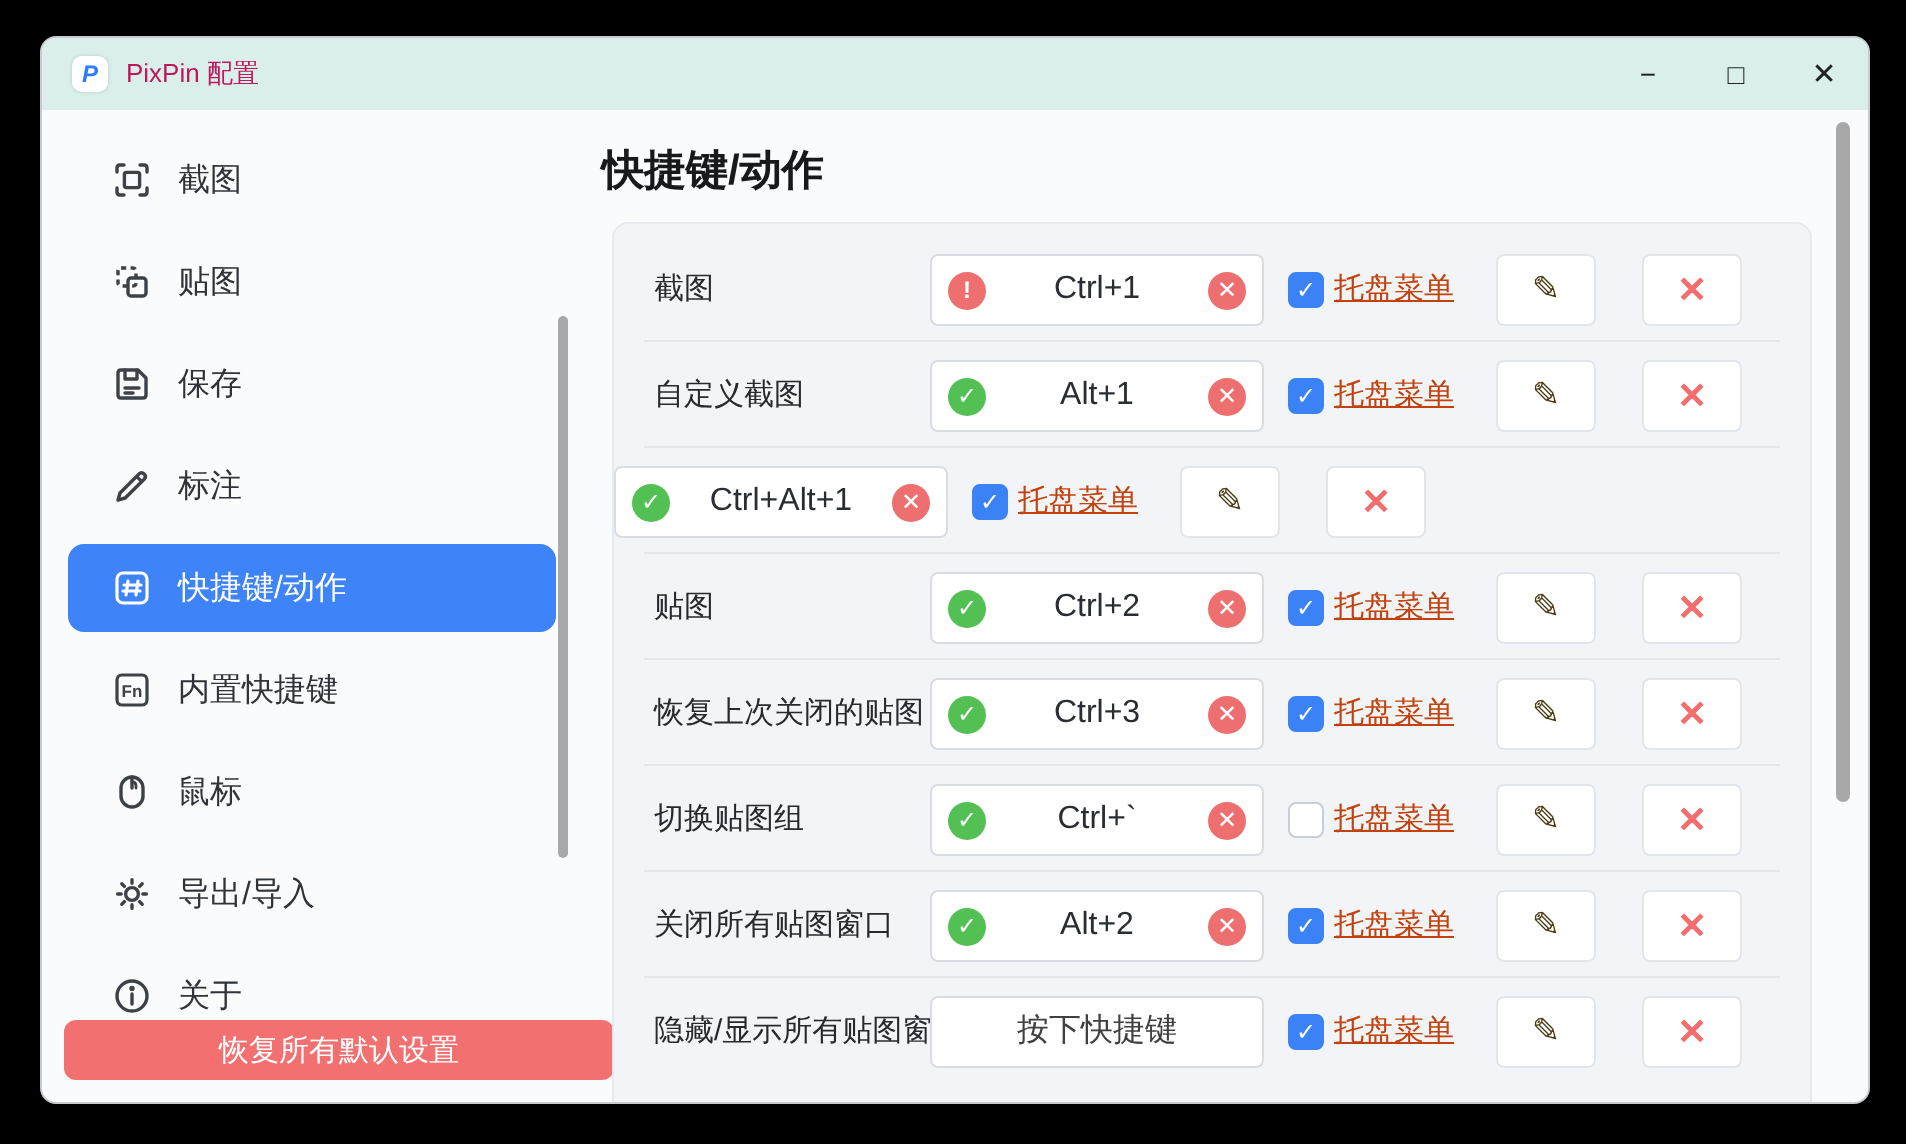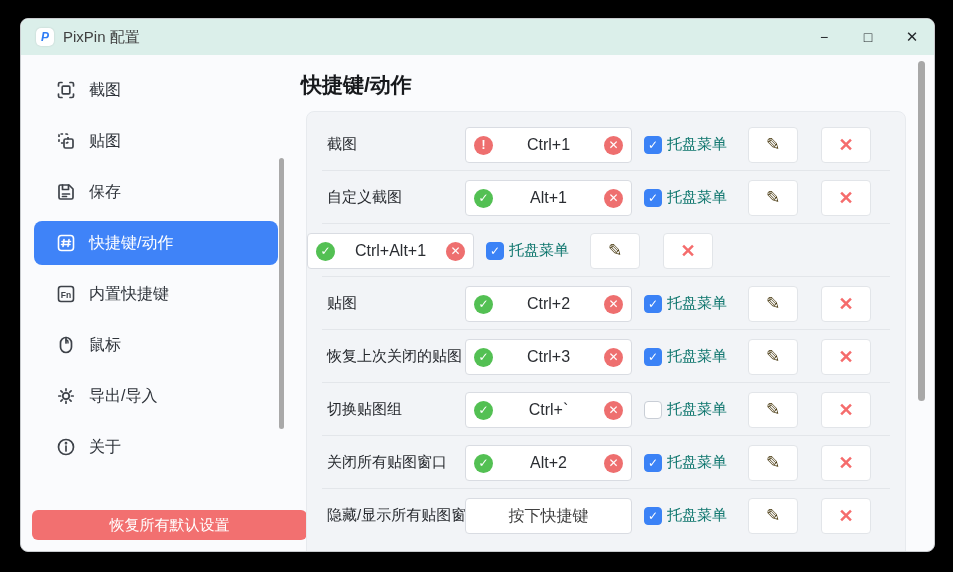--- a/index.html
+++ b/index.html
@@ -10,21 +10,21 @@
             background:#fafbfd; border-radius:8px; border:1px solid #c8cbce;
             box-shadow:0 10px 28px rgba(0,0,0,.55); overflow:hidden; }
 
   
   .titlebar { position:absolute; left:0; top:0; right:0; height:36px;
               background:#dbefea; display:flex; align-items:center; }
   .app-logo { width:18px; height:18px; margin-left:15px; background:#fff; border-radius:5px;
               display:flex; align-items:center; justify-content:center;
               font-size:12px; font-weight:bold; font-style:italic; color:#2f7df6;
               box-shadow:0 0 2px rgba(0,0,0,.15); }
-  .app-title { margin-left:9px; font-size:15px; color:#404040; }
+  .app-title { margin-left:9px; font-size:13px; color:#be185d; }
   .win-controls { margin-left:auto; display:flex; height:36px; }
   .win-btn { width:44px; height:36px; display:flex; align-items:center; justify-content:center;
              font-size:14px; color:#1f2327; }
   .win-btn.close { font-size:15px; }
 
   
   .nav { position:absolute; left:13px; top:49px; width:244px; display:flex;
          flex-direction:column; gap:7px; }
   .nav-item { height:44px; border-radius:8px; display:flex; align-items:center;
               padding-left:22px; color:#2f343b; font-size:16px; }
@@ -64,21 +64,21 @@
   .circ.status { left:8px; }
   .circ.clear  { right:8px; }
   .circ.ok  { background:#53c053; }
   .circ.err { background:#ee6f6f; }
   .circ.clear { background:#ee6f6f; }
 
   .tray-check { width:18px; height:18px; margin-left:12px; border-radius:4px;
                 background:#fff; border:1px solid #c9ced6; color:#fff; font-size:12px;
                 font-weight:bold; line-height:16px; text-align:center; }
   .tray-check.checked { background:#3b82f6; border-color:#3b82f6; }
-  .tray-label { width:60px; margin-left:5px; font-size:15px; color:#0f766e; white-space:nowrap; }
+  .tray-label { width:60px; margin-left:5px; font-size:15px; color:#c2410c; white-space:nowrap;text-decoration:underline; }
 
   .sq-btn { width:50px; height:36px; background:#fff; border:1px solid #e2e5e9;
             border-radius:4px; display:flex; align-items:center; justify-content:center; }
   .edit-btn { margin-left:21px; font-size:17px; color:#4a3b12; }
   .del-btn  { margin-left:23px; font-size:18px; color:#f56c6c; font-weight:bold; }
 
   .main-scrollbar { position:absolute; left:897px; top:42px; width:7px; height:340px;
                     background:#a8a8a8; border-radius:4px; }
 </style>
 </head>
@@ -122,20 +122,29 @@
       <span class="ico">
         <svg width="20" height="20" viewBox="0 0 20 20" fill="none" stroke="currentColor" stroke-width="1.7" stroke-linecap="round" stroke-linejoin="round">
           <path d="M3 4.5 Q3 3 4.5 3 H13 L17 7 V15.5 Q17 17 15.5 17 H4.5 Q3 17 3 15.5 Z"></path>
           <path d="M6.5 3 V7.5 H12.5 V3"></path>
             <path d="M6.5 12 H13.5"></path>
             <path d="M6.5 14.5 H10.5"></path>
         </svg>
       </span>
       <span>保存</span>
     </div>
+    <div class="nav-item">
+      <span class="ico">
+        <svg width="20" height="20" viewBox="0 0 20 20" fill="none" stroke="currentColor" stroke-width="1.7" stroke-linejoin="round">
+          <path d="M3 17 L4 13.5 L13.5 4 Q14.8 2.7 16.1 4 Q17.4 5.3 16.1 6.6 L6.6 16 L3 17 Z"></path>
+          <path d="M12.3 5.2 L14.9 7.8"></path>
+        </svg>
+      </span>
+      <span>标注</span>
+    </div>
     <div class="nav-item selected">
       <span class="ico">
         <svg width="20" height="20" viewBox="0 0 20 20" fill="none" stroke="currentColor" stroke-width="1.6" stroke-linecap="round">
           <rect x="2.5" y="2.5" width="15" height="15" rx="3"></rect>
           <path d="M8 6.5 L7 13.5 M13 6.5 L12 13.5 M6 8.5 H14.5 M5.5 11.5 H14"></path>
         </svg>
       </span>
       <span>快捷键/动作</span>
     </div>
     <div class="nav-item">

